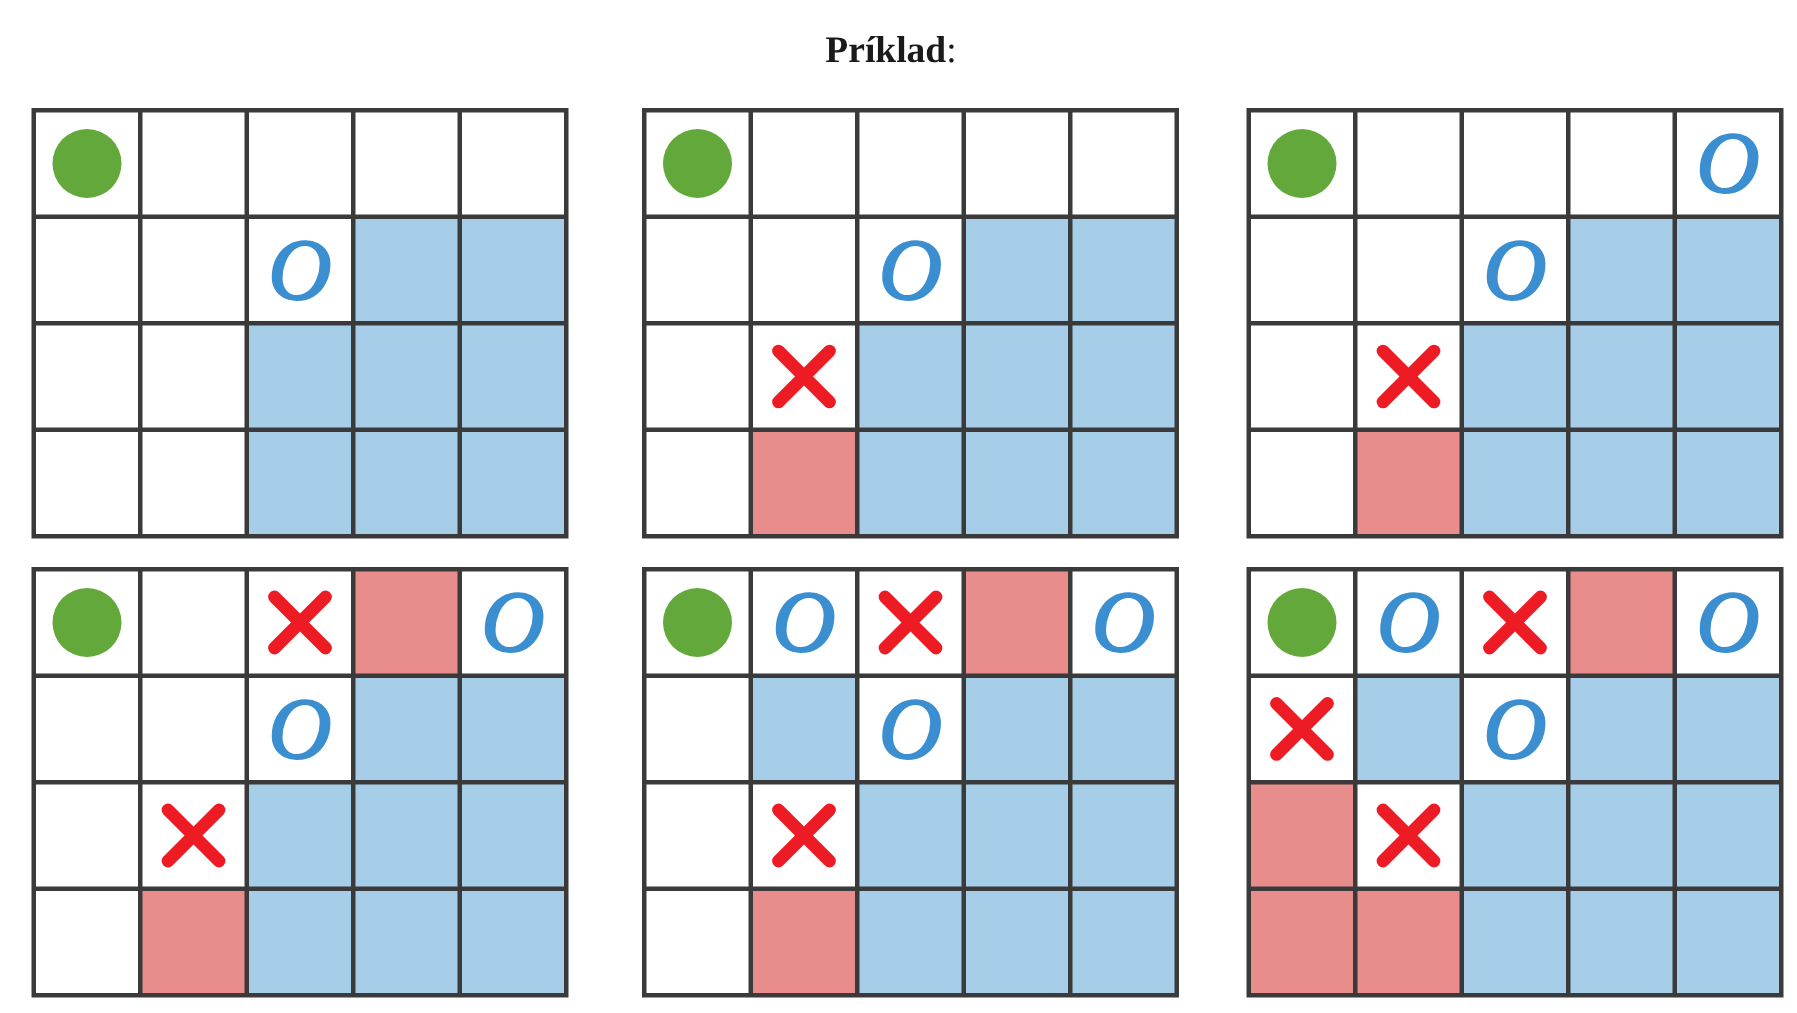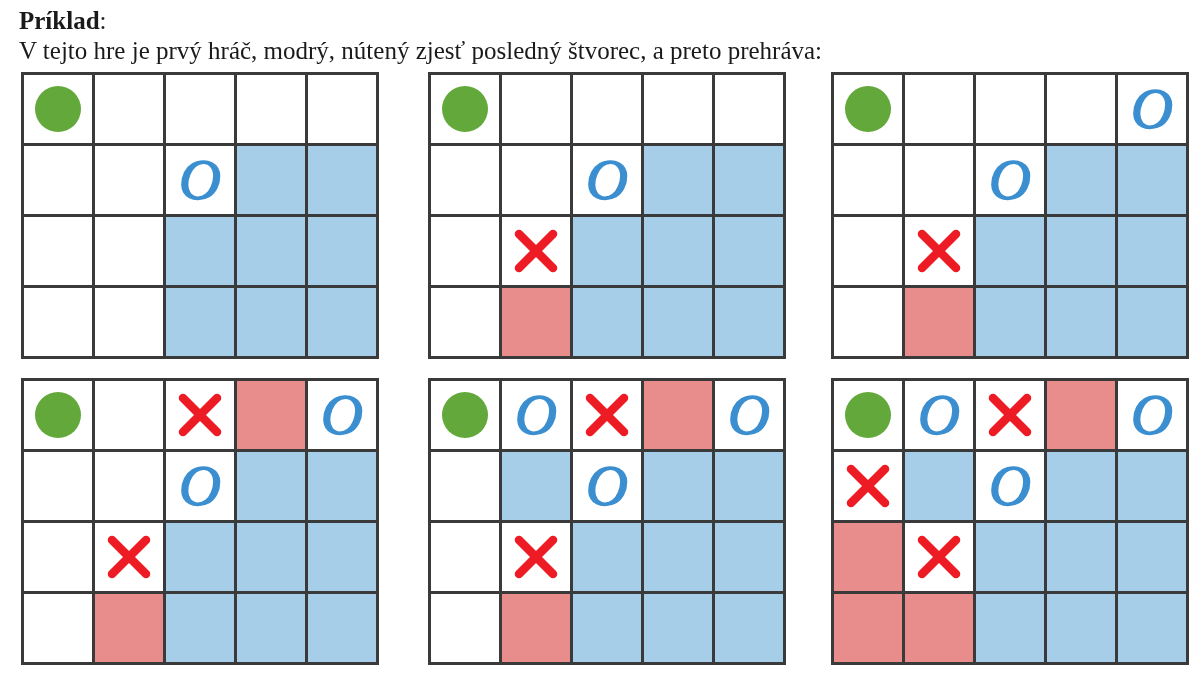--- a/index.html
+++ b/index.html
@@ -13,22 +13,23 @@
     position: relative;
     overflow: hidden;
     font-family: "Liberation Serif", "DejaVu Serif", serif;
     color: #1a1a1a;
   }
 
   
   #text-block {
     position: absolute;
     left: 19px;
-    top: 6px;
+    top: 19px;
     width: 1150px;
+    text-align: center;
   }
   .line {
     font-size: 25px;
     line-height: 30px;
     white-space: nowrap;
   }
   .line-1 { font-weight: 400; }
   .line-1 .strong { font-weight: 700; }
   .line-2 { font-weight: 400; }
 
@@ -97,21 +98,20 @@
     width: 48px;
     height: 48px;
   }
   .glyph-x svg { display: block; }
 </style>
 </head>
 <body>
 
 <div id="text-block">
   <div class="line line-1"><span class="strong">Príklad</span><span>:</span></div>
-  <div class="line line-2">V tejto hre je prvý hráč, modrý, nútený zjesť posledný štvorec, a preto prehráva:</div>
 </div>
 
 <div id="boards">
     <div class="board r1 c1">
       <div class="cell white">
         <div class="marker dot" style="background: rgb(98, 168, 58);"></div>
       </div>
       <div class="cell white"></div>
       <div class="cell white"></div>
       <div class="cell white"></div>

